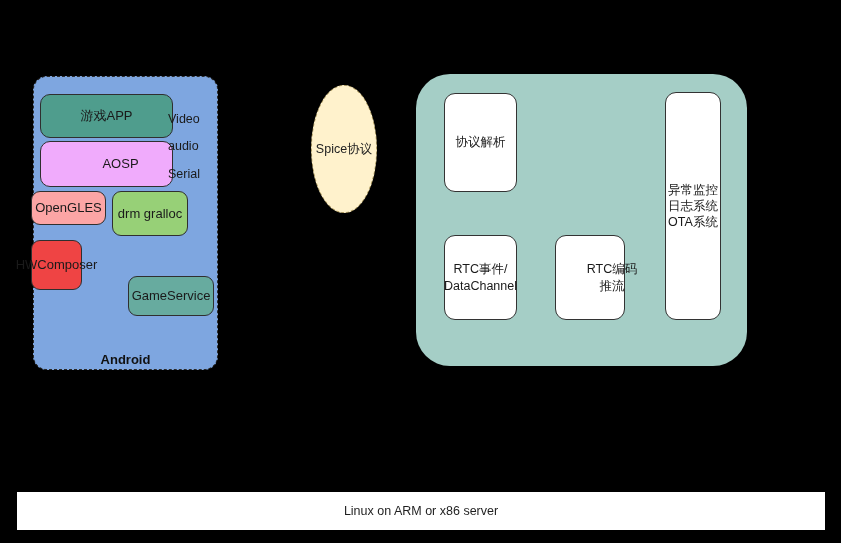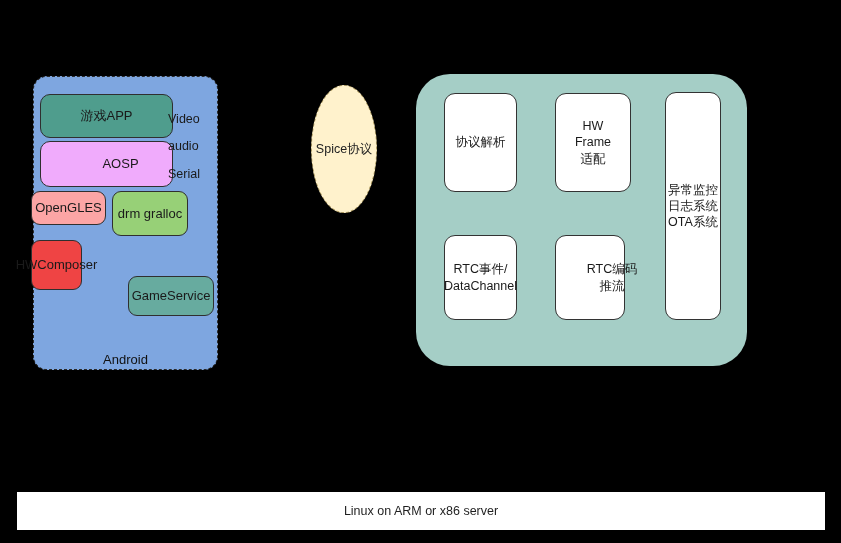--- a/index.html
+++ b/index.html
@@ -39,21 +39,21 @@
     border: 1px dashed #2b2b2b;
     border-radius: 14px;
   }
   #android-label {
     position: absolute;
     left: 33px;
     top: 352px;
     width: 185px;
     text-align: center;
     font-size: 13px;
-    font-weight: normal;
+    font-weight: bold;
     color: #111111;
     font-family: "Liberation Sans", "DejaVu Sans", sans-serif;
   }
 
   .inner-box {
     border: 1px solid #2f2f2f;
     border-radius: 9px;
     font-size: 13px;
   }
 
@@ -230,25 +230,20 @@
     <span>Spice</span>
     <span>协议</span>
   </div>
 
   <div id="server-group" class="box"></div>
 
   <div id="box-protocol-parse" class="box white-box">
     <span>协议解析</span>
   </div>
 
-  <div id="box-hw-frame" class="box white-box">
-    <span>HW</span>
-    <span>Frame</span>
-    <span>适配</span>
-  </div>
 
   <div id="box-rtc-event" class="box white-box">
     <span>RTC事件/</span>
     <span>DataChannel</span>
   </div>
 
   <div id="box-rtc-encode" class="box white-box">
     <span>RTC编码</span>
     <span>推流</span>
   </div>

